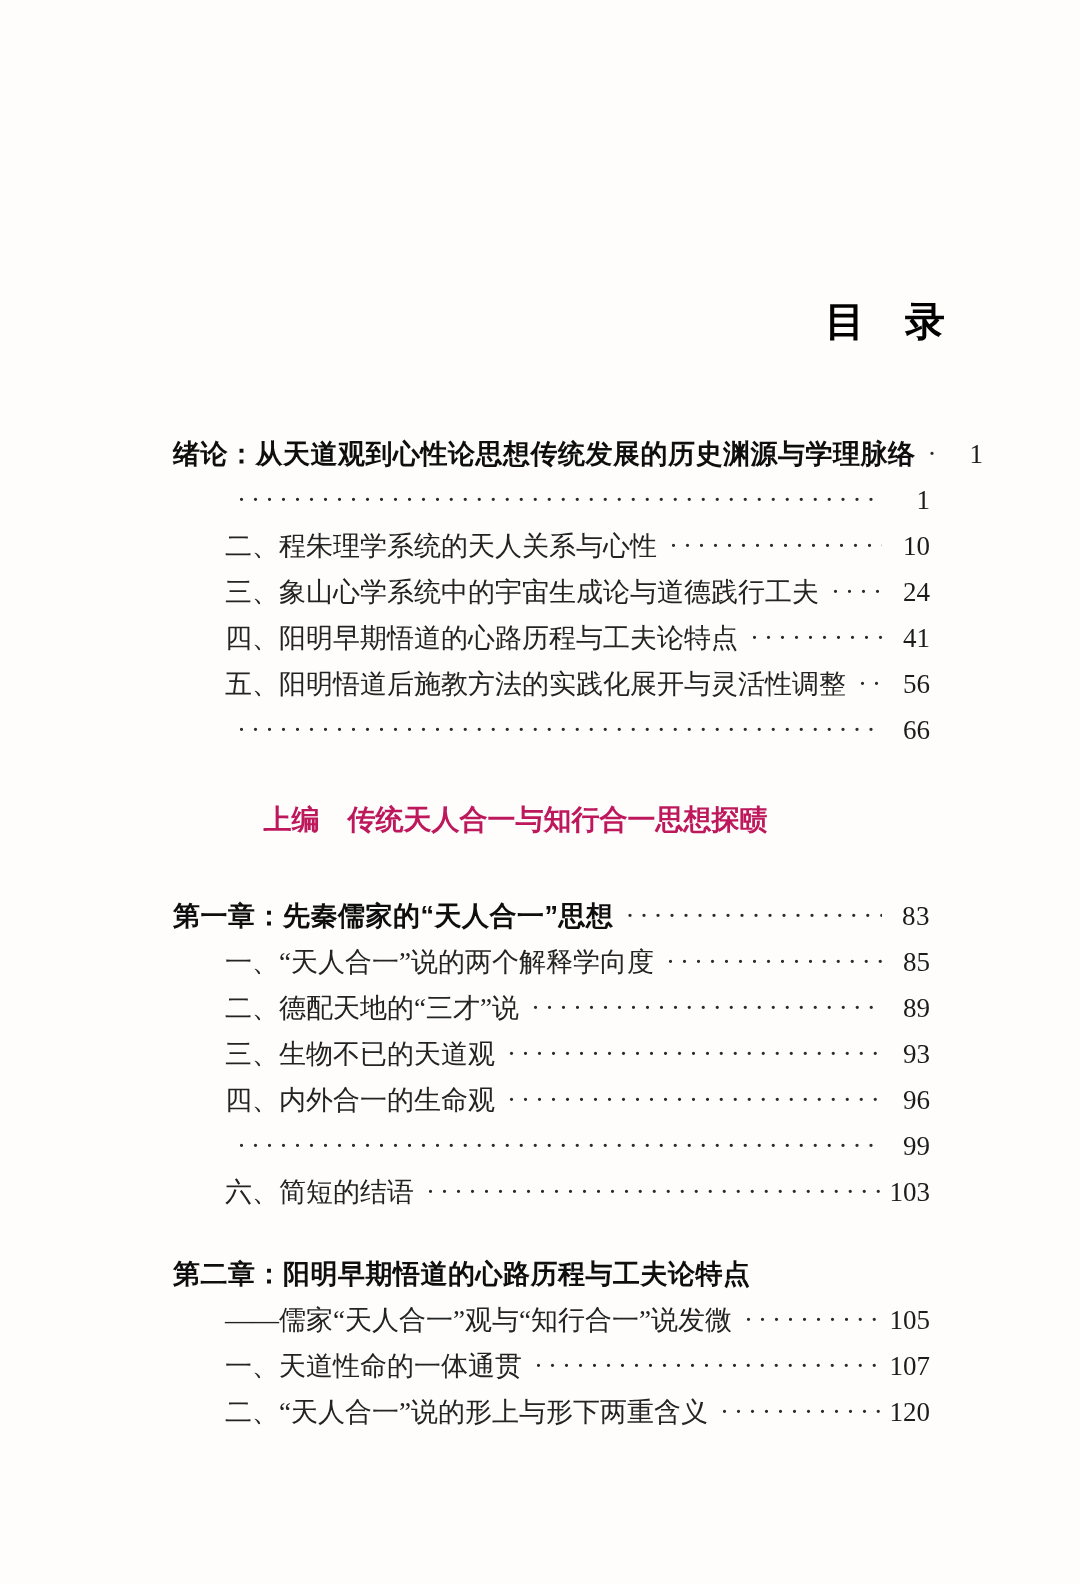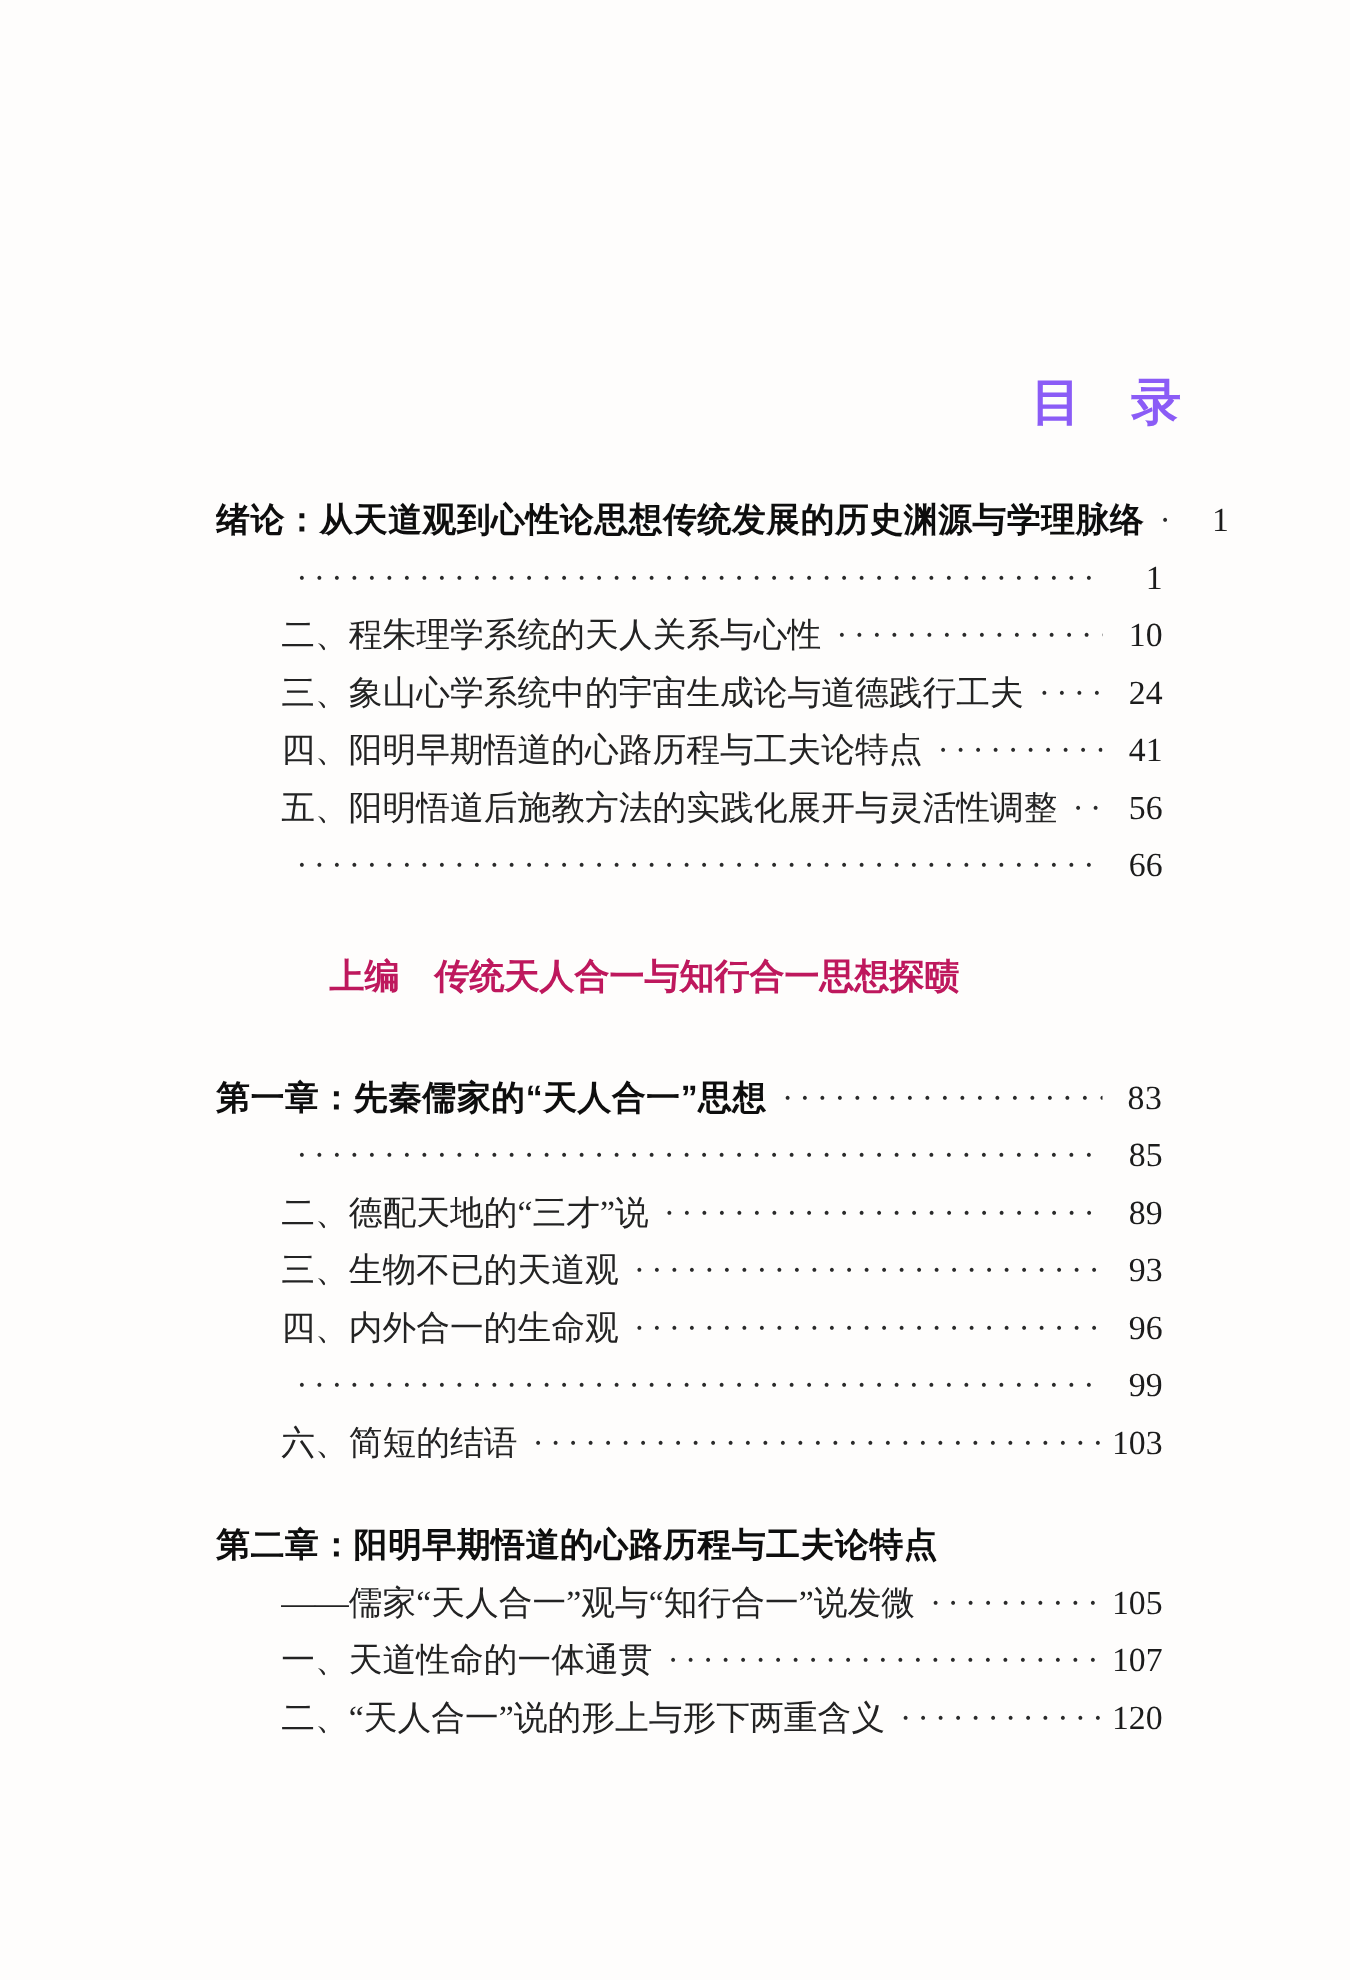--- a/index.html
+++ b/index.html
@@ -15,23 +15,23 @@
     padding: 302px 150px 0 173px;
     overflow: hidden;
   }
   .title {
     margin: 0 -15px 0 0;
     text-align: right;
     font-family: "Liberation Serif", "DejaVu Serif", serif;
     font-weight: 700;
     font-size: 40px;
     line-height: 40px;
-    color: #8b5cf6;
+    color: #000000;
   }
-  .toc { margin-top: 51px; }
+  .toc { margin-top: 89px; }
   .block { margin: 0; }
   .toc > .block:last-child { margin-top: 36px; }
   .row {
     display: flex;
     align-items: baseline;
     height: 46px;
     line-height: 46px;
     font-size: 27px;
     font-family: "Liberation Serif", "DejaVu Serif", serif;
     color: #232323;
@@ -116,20 +116,21 @@
         </div>
       </div>
       <div class="part-header">上编　传统天人合一与知行合一思想探赜</div>
       <div class="block">
         <div class="row chapter">
           <span class="label">第一章：先秦儒家的“天人合一”思想</span>
           <span class="dots">························································································································</span>
           <span class="pagenum">83</span>
         </div>
         <div class="row lvl1">
+          <span class="label">一、“天人合一”说的两个解释学向度</span>
           <span class="dots">························································································································</span>
           <span class="pagenum">85</span>
         </div>
         <div class="row lvl1">
           <span class="label">二、德配天地的“三才”说</span>
           <span class="dots">························································································································</span>
           <span class="pagenum">89</span>
         </div>
         <div class="row lvl1">
           <span class="label">三、生物不已的天道观</span>

